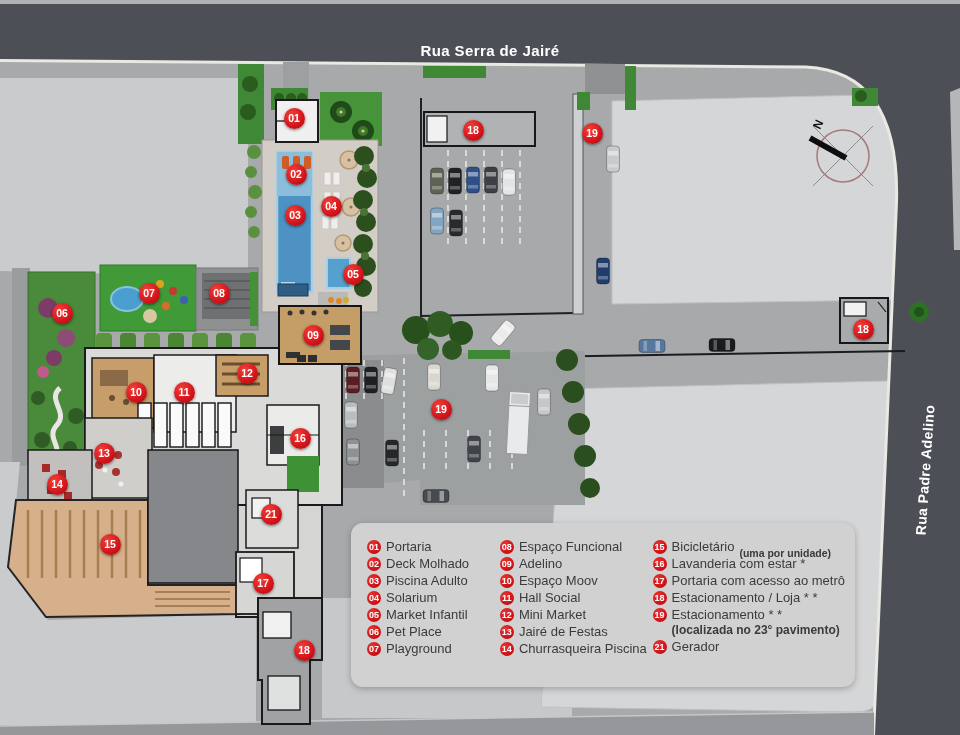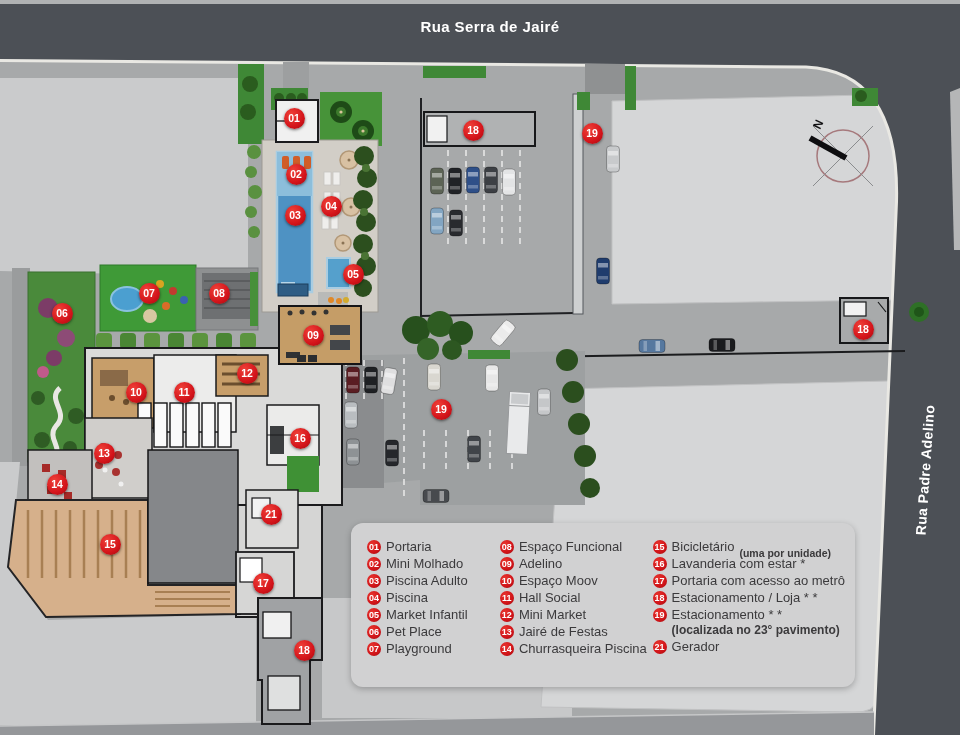--- a/index.html
+++ b/index.html
@@ -1,20 +1,20 @@
 <!DOCTYPE html>
 <html><head>
 <meta charset="utf-8">
 <style>
   html,body{margin:0;padding:0;background:#7e8082;}
   .stage{position:relative;width:960px;height:735px;overflow:hidden;
          font-family:"Liberation Sans",sans-serif;background:#b9babb;}
   .stage svg{position:absolute;left:0;top:0;}
   
-  .street-top{position:absolute;left:330px;top:18px;width:320px;text-align:center;
+  .street-top{position:absolute;left:330px;top:42px;width:320px;text-align:center;
     color:#ffffff;font-size:15px;font-weight:bold;letter-spacing:.4px;}
   .street-right{position:absolute;left:925px;top:470px;width:0;height:0;white-space:nowrap;
     color:#ffffff;font-size:14px;font-weight:bold;letter-spacing:.4px;}
   .street-right span{display:inline-block;transform:translate(-50%,-50%) rotate(-86deg);}
   
   .marker{position:absolute;width:21px;height:21px;margin-left:-10.5px;margin-top:-10.5px;
     border-radius:50%;background:radial-gradient(circle at 35% 30%,#ef4038,#d3131a 62%,#9c0c10);
     color:#fff;font-size:10.5px;font-weight:bold;line-height:21px;text-align:center;
     box-shadow:0 1px 3px rgba(0,0,0,.55);}
   
@@ -483,29 +483,29 @@
     </div>
 
 <div class="legend">
       <div class="lcol lcol1">
         <div class="litem">
           <span class="badge">01</span>
           <span class="llabel">Portaria</span>
         </div>
         <div class="litem">
           <span class="badge">02</span>
-          <span class="llabel">Mini Molhado</span>
+          <span class="llabel">Deck Molhado</span>
         </div>
         <div class="litem">
           <span class="badge">03</span>
           <span class="llabel">Piscina Adulto</span>
         </div>
         <div class="litem">
           <span class="badge">04</span>
-          <span class="llabel">Piscina</span>
+          <span class="llabel">Solarium</span>
         </div>
         <div class="litem">
           <span class="badge">05</span>
           <span class="llabel">Market Infantil</span>
         </div>
         <div class="litem">
           <span class="badge">06</span>
           <span class="llabel">Pet Place</span>
         </div>
         <div class="litem">

